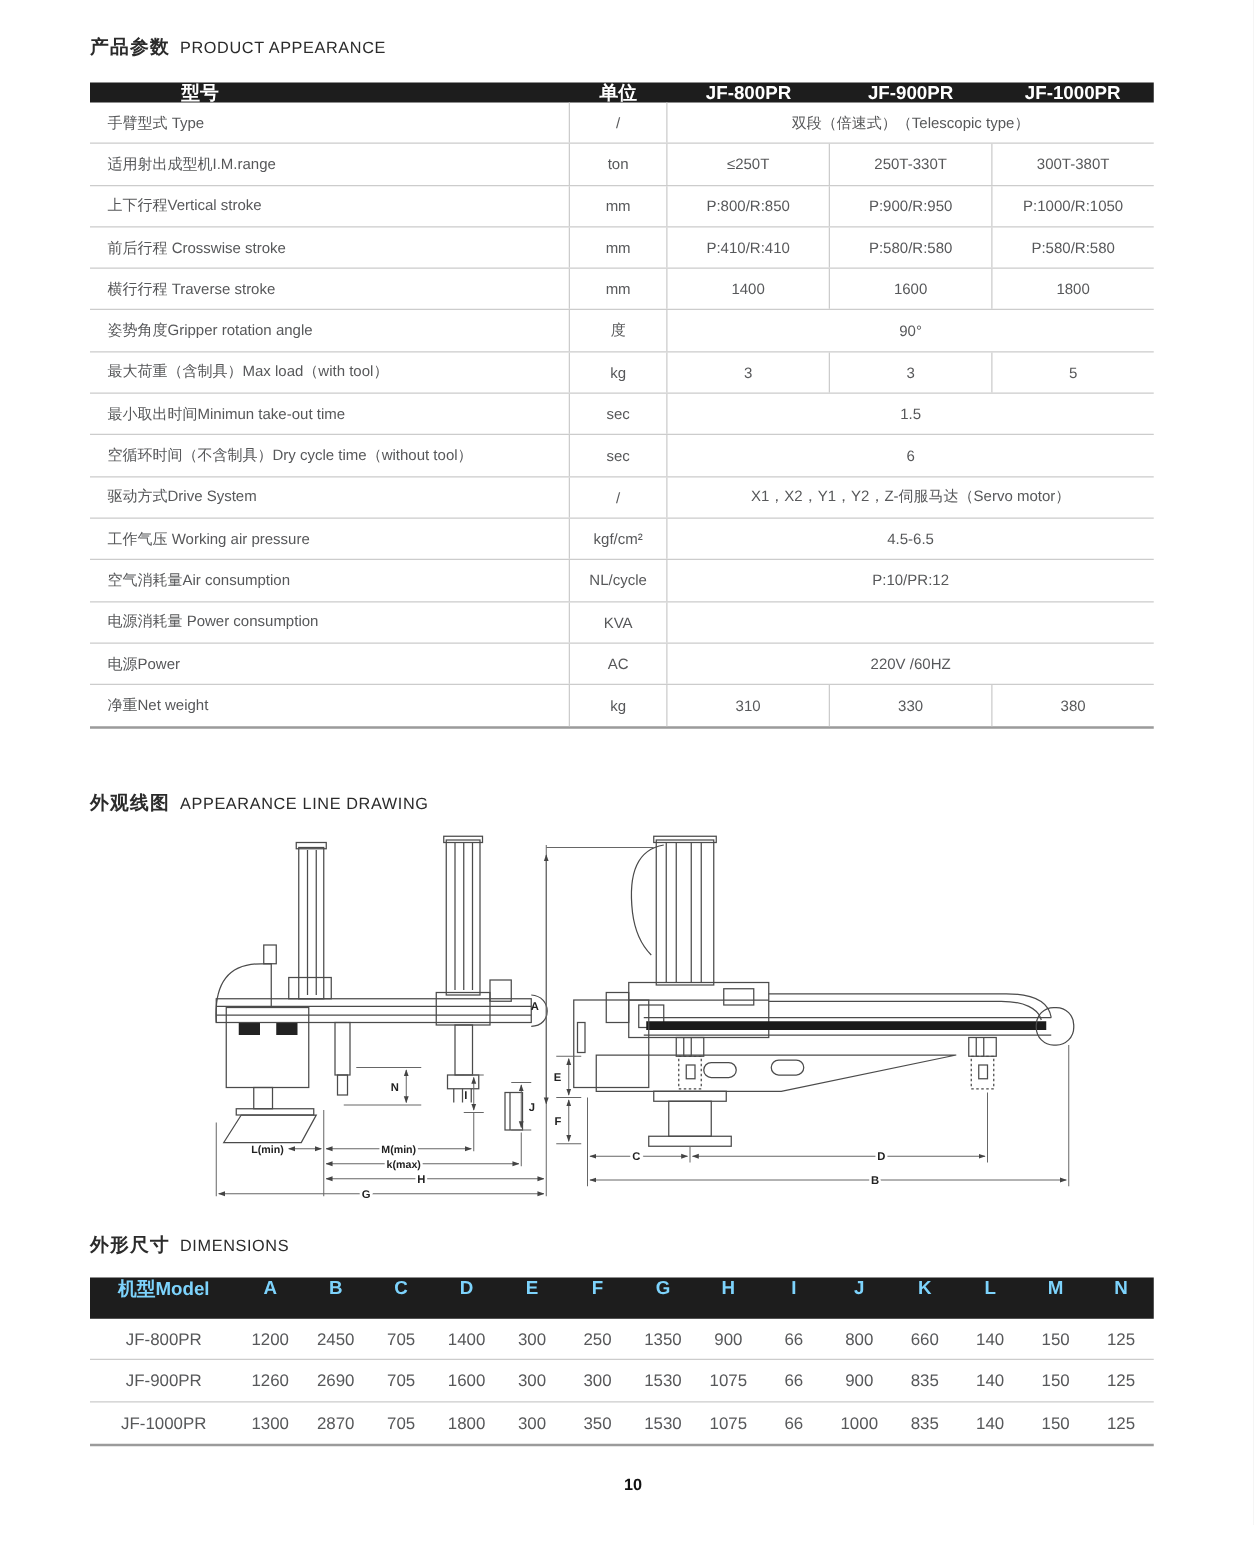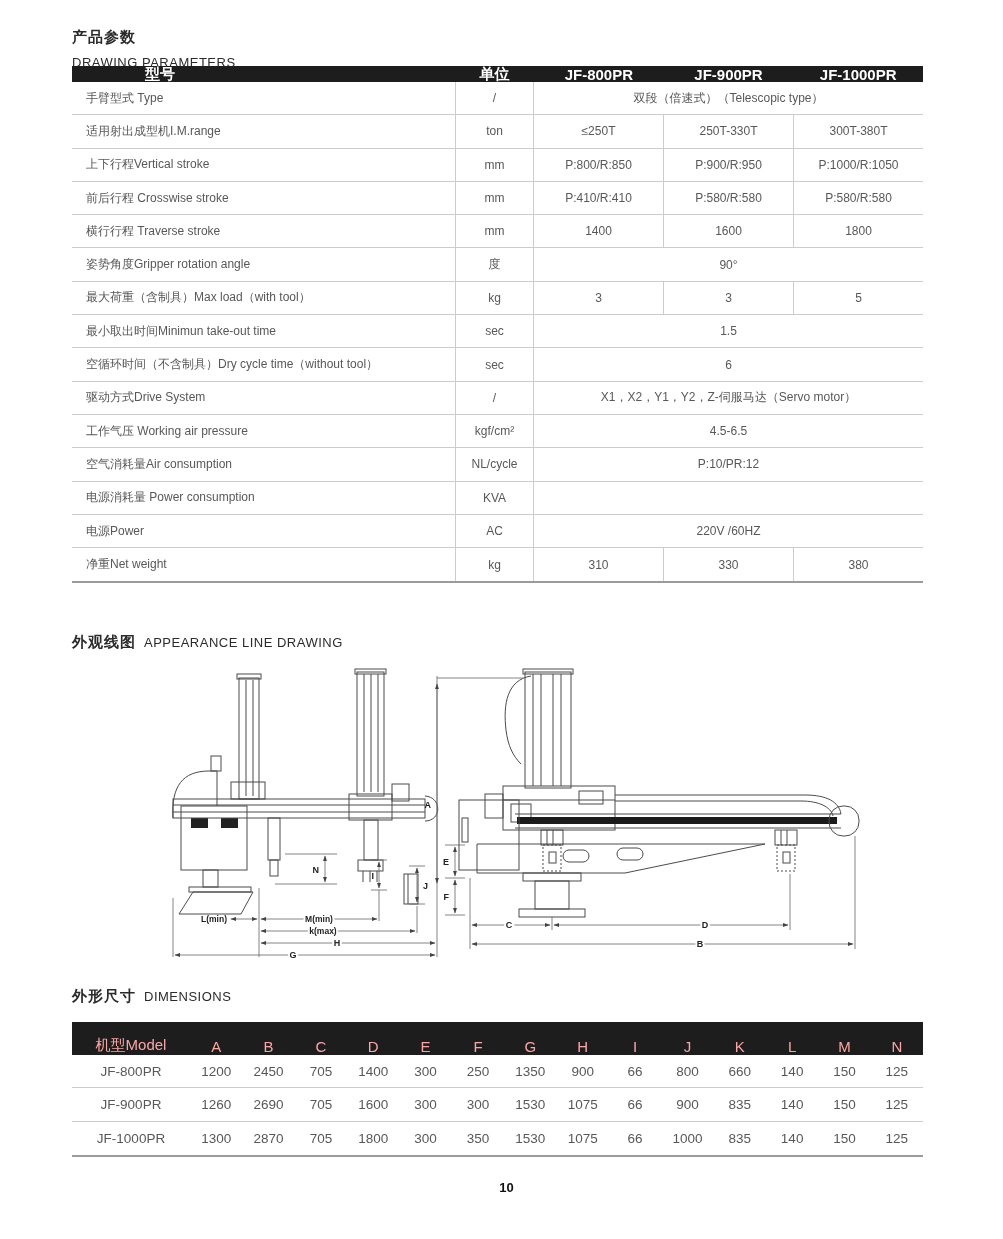--- a/index.html
+++ b/index.html
@@ -23,40 +23,40 @@
   .p-row .c-label{width:383px;box-sizing:border-box;padding-left:14px;display:flex;align-items:center;}
   .p-row .c-unit{width:79px;box-sizing:border-box;border-left:1px solid #cccccc;border-right:1px solid #cccccc;
                  display:flex;align-items:center;justify-content:center;}
   .p-row .c-v,.p-row .c-merged{flex:1;display:flex;align-items:center;justify-content:center;}
   .p-row .c-v.sep{border-left:1px solid #cccccc;}
   
   .drawing{position:absolute;left:165px;top:668px;width:700px;height:300px;}
   .drawing svg{display:block;width:700px;height:300px;}
   
   .dims{position:absolute;left:72px;top:1022px;width:851px;border-bottom:2px solid #9b9b9b;}
-  .d-head{display:flex;height:33px;background:#1d1d1d;color:#fca5a5;font-size:15px;font-weight:normal;align-items:flex-end;}
+  .d-head{display:flex;height:33px;background:#1d1d1d;color:#7dd3fc;font-size:15px;font-weight:bold;align-items:flex-start;}
   .d-head .c-model{width:118px;text-align:center;}
   .d-head .c-dim{flex:1;text-align:center;}
   .d-row{display:flex;height:33.4px;box-sizing:border-box;align-items:center;font-size:13.5px;color:#57585a;
          border-bottom:1px solid #cccccc;}
   .d-row:last-child{border-bottom:none;}
   .d-row .c-model{width:118px;text-align:center;}
   .d-row .c-dv{flex:1;text-align:center;}
   
   .pagenum{position:absolute;left:81px;top:1180px;width:851px;text-align:center;
            font-size:13px;font-weight:bold;color:#111;}
 </style>
 </head>
 <body>
 
 <div class="page">
 
-  <div class="sec-title" style="top:28px;flex-direction:column;">
+  <div class="sec-title" style="top:28px;">
     <span class="zh">产品参数</span>
-    <span class="en">DRAWING PARAMETERS</span>
+    <span class="en">PRODUCT APPEARANCE</span>
   </div>
 
   <div class="params">
     <div class="p-head">
       <div class="c-label">型号</div>
       <div class="c-unit">单位</div>
       <div class="c-val">JF-800PR</div>
       <div class="c-val">JF-900PR</div>
       <div class="c-val">JF-1000PR</div>
     </div>

